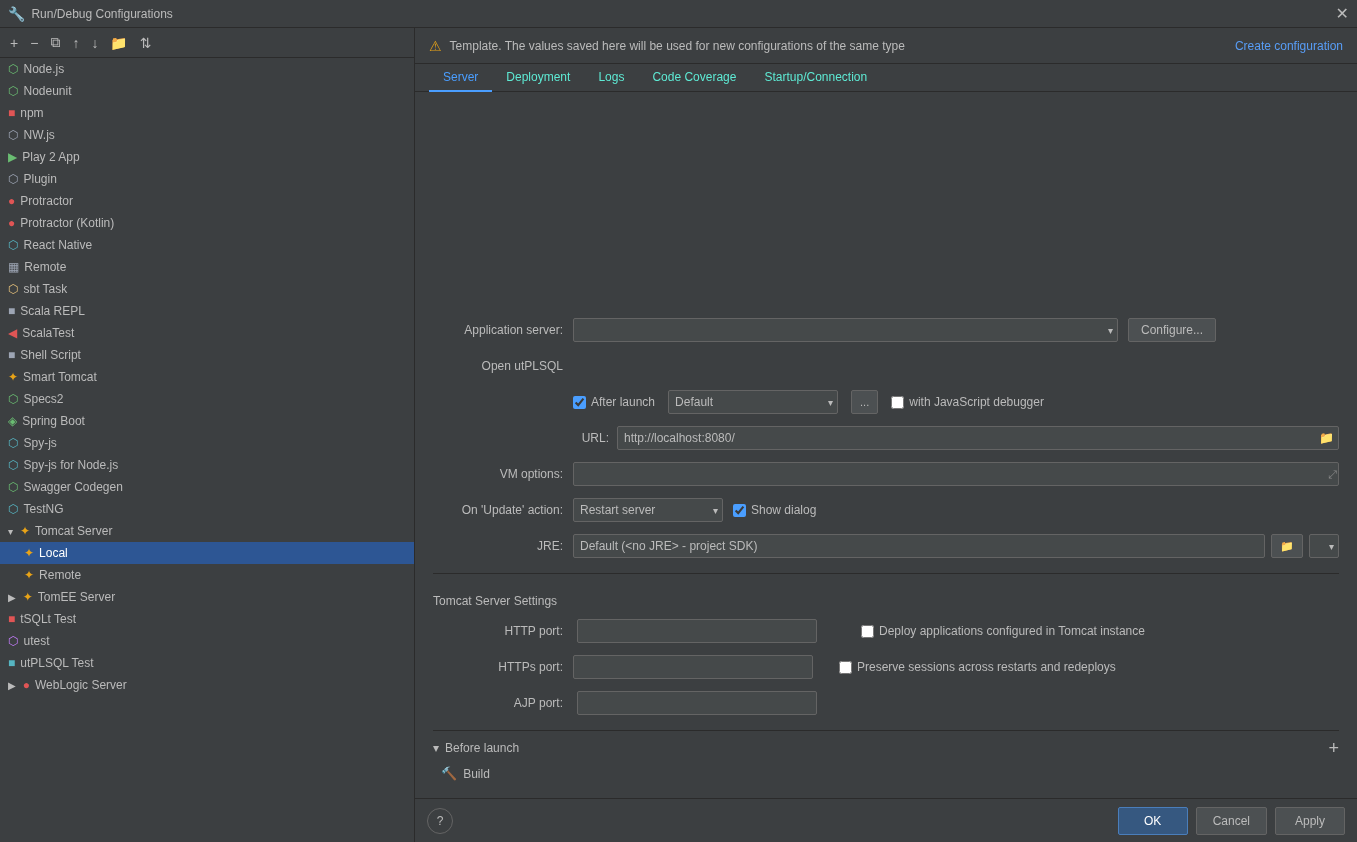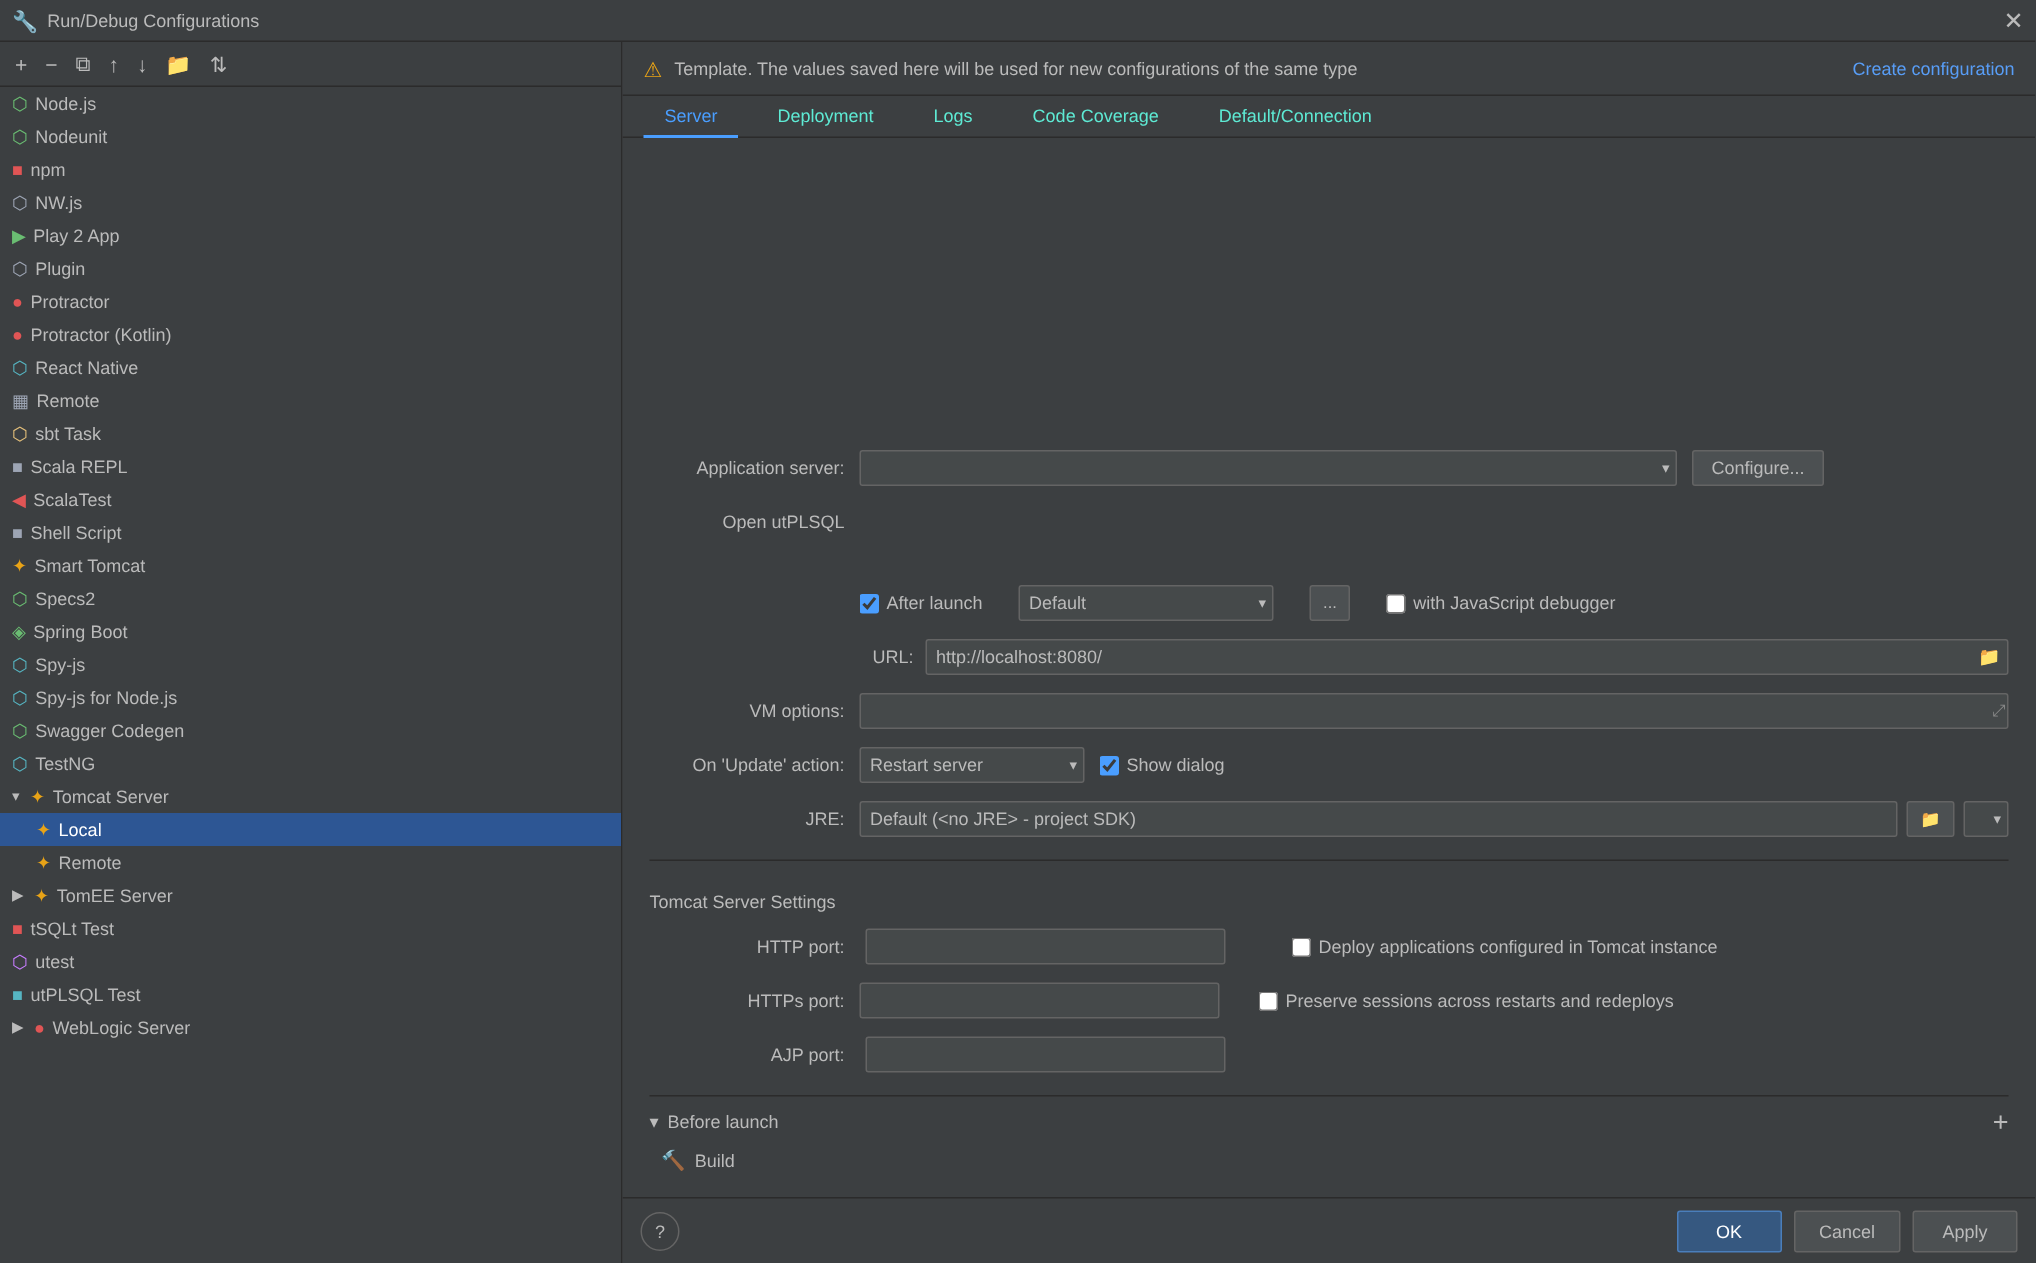--- a/index.html
+++ b/index.html
@@ -121,21 +121,21 @@
       color: #589df6;
       cursor: pointer;
       font-size: 12px;
     }
     .tabs {
       display: flex;
       align-items: flex-end;
       padding: 0 14px;
       border-bottom: 1px solid #2b2b2b;
       background: #3c3f41;
-      gap: 12px;
+      gap: 0;
     }
     .tab {
       padding: 6px 14px;
       cursor: pointer;
       font-size: 12px;
       color: #5eead4;
       border-bottom: 2px solid transparent;
       margin-bottom: -1px;
     }
     .tab.active {
@@ -554,40 +554,40 @@
         <span>Template. The values saved here will be used for new configurations of the same type</span>
       </div>
       <span class="create-config-link">Create configuration</span>
     </div>
 
     <div class="tabs">
       <div class="tab active">Server</div>
       <div class="tab">Deployment</div>
       <div class="tab">Logs</div>
       <div class="tab">Code Coverage</div>
-      <div class="tab">Default/Connection</div>
+      <div class="tab">Startup/Connection</div>
     </div>
 
     <div class="content-area scroll-area">
 
       <div class="form-row">
         <span class="form-label label-w1">Application server:</span>
         <div class="select-wrapper">
           <select class="select-input app-server-select">
             <option value=""></option>
           </select>
         </div>
         <button class="configure-btn">Configure...</button>
       </div>
 
       <div class="form-row">
         <span class="form-label label-w1">Open utPLSQL</span>
       </div>
 
-      <div class="form-row" style="padding-left: 140px; gap: 24px; margin-top: 18px;">
+      <div class="form-row" style="padding-left: 140px; gap: 13px;">
         <label class="checkbox-wrap">
           <input type="checkbox" checked="" style="">
           <span>After launch</span>
         </label>
 
         <div class="select-wrapper">
           <select class="select-input browser-select">
             <option>Default</option>
             <option>Chrome</option>
             <option>Firefox</option>

